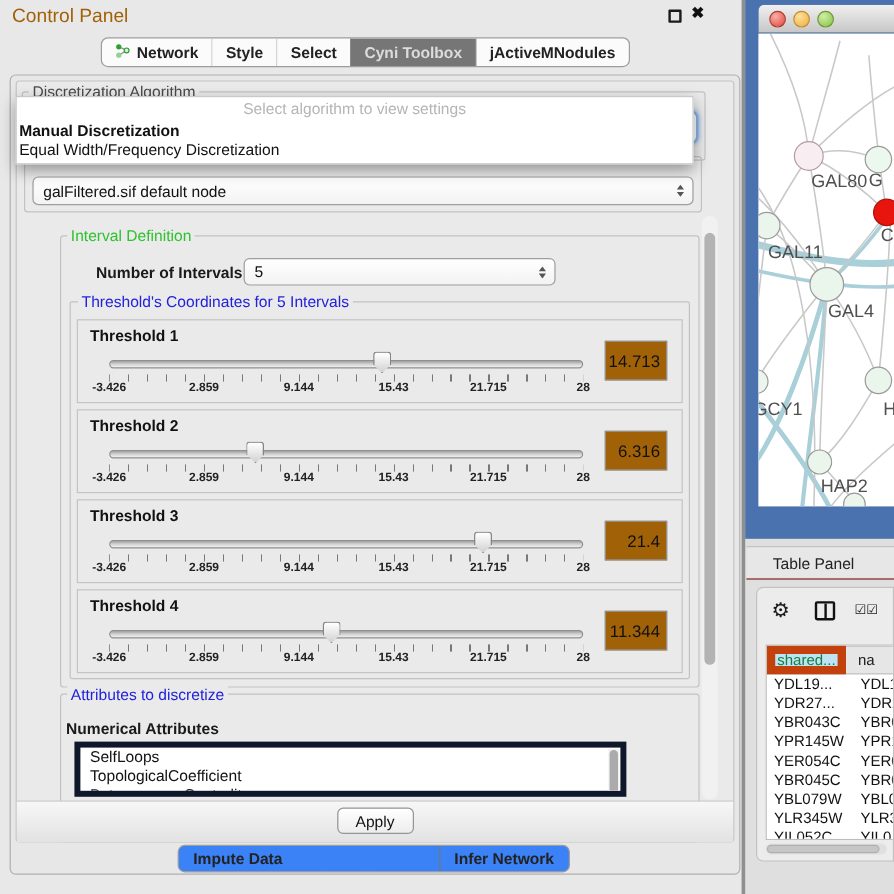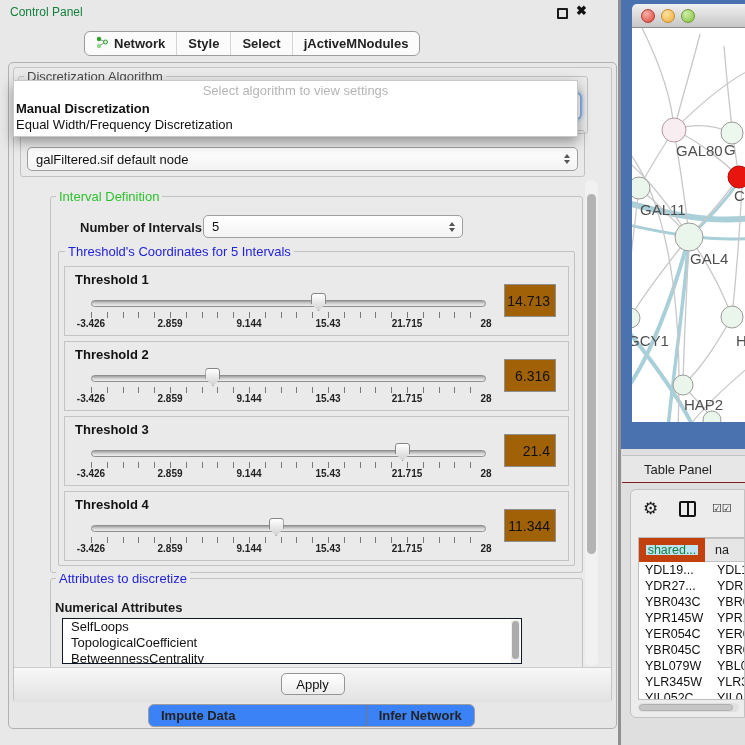--- a/index.html
+++ b/index.html
@@ -5,21 +5,21 @@
   * { margin:0; padding:0; box-sizing:border-box; }
   html,body { width:745px; height:745px; }
   body {
     position:relative; overflow:hidden;
     font-family:"Liberation Sans", sans-serif;
     background:#e8e8e8; color:#1a1a1a;
   }
   .abs { position:absolute; }
 
   
-  .cp-title { left:10px; top:5px; font-size:12px; color:#15803d; }
+  .cp-title { left:10px; top:5px; font-size:16px; color:#a16207; }
   .float-btn { left:557px; top:8px; width:11px; height:11px; border:2px solid #1a1a1a; border-radius:1px; background:transparent; cursor:pointer; }
   .close-btn { left:576px; top:3px; font-size:13px; font-weight:bold; color:#111; cursor:pointer; }
 
   
   .top-tabs { left:84px; top:31px; height:25px; display:flex; align-items:stretch;
     background:#fbfbfb; border:1px solid #9d9d9d; border-radius:6px; overflow:hidden; }
   .ttab { display:flex; align-items:center; gap:5px; padding:0 11px; font-size:13px; font-weight:700;
     color:#222; border-left:1px solid #d4d4d4; cursor:pointer; white-space:nowrap; }
   .ttab:first-child { border-left:none; }
   .ttab.selected { background:#767676; color:#dcdcdc; border-left-color:#767676; }
@@ -79,21 +79,21 @@
     background-image:repeating-linear-gradient(90deg,#787878 0,#787878 1px,transparent 1px,transparent 4%); }
   .tick-labels { position:absolute; left:0; right:0; top:27px; height:11px; }
   .tick-labels span { position:absolute; transform:translateX(-50%); font-size:10px; font-weight:700; color:#222; white-space:nowrap; }
   .tl0{left:0%;} .tl1{left:20%;} .tl2{left:40%;} .tl3{left:60%;} .tl4{left:80%;} .tl5{left:100%;}
   .th-value { width:52px; height:33px; margin:17px 12px 0 0; border:1px solid #8f8f8f; background:#a16207;
     font-size:14px; text-align:right; padding-right:5px; font-family:inherit; color:#111; }
 
   .attr-group { left:50px; top:578px; width:533px; height:124px; }
   .attr-label { left:56px; top:571px; color:#2222dd; }
   .num-label { left:55px; top:600px; font-size:13px; font-weight:700; }
-  .listbox { left:62px; top:618px; width:460px; height:46px; background:#fff; border:1px solid #0f172a; overflow:hidden; }
+  .listbox { left:62px; top:618px; width:460px; height:46px; background:#fff; border:5px solid #0f172a; overflow:hidden; }
   .list-item { font-size:13px; height:16px; line-height:16px; padding-left:8px; color:#111; cursor:pointer; }
   .list-scroll { position:absolute; right:1px; top:1px; width:9px; height:44px; background:#f0f0f0; }
   .list-thumb { position:absolute; left:1px; top:1px; width:7px; height:38px; background:#ababab; border-radius:4px; }
 
   .apply-strip { left:14px; top:667px; width:597px; height:35px; z-index:10;
     background:linear-gradient(#f7f7f7,#e2e2e2); border-top:1px solid #cdcdcd;
     display:flex; justify-content:center; }
   .apply-btn { margin-top:5px; width:64px; height:22px; background:linear-gradient(#ffffff,#ededed);
     border:1px solid #959595; border-radius:5px; font-size:13px; font-family:inherit; color:#111; cursor:pointer; }
 
@@ -159,20 +159,21 @@
         <line x1="3" y1="10" x2="9.5" y2="6" stroke="#8a8a8a" stroke-width="1"></line>
         <circle cx="3" cy="3" r="2.2" fill="#2e9e2e"></circle>
         <circle cx="3" cy="10" r="2.2" fill="#8fd48f"></circle>
         <circle cx="9.5" cy="6" r="2" fill="#d8f0d8" stroke="#2e9e2e"></circle>
       </svg>
     </span>
     <span>Network</span>
   </div>
   <div class="ttab">Style</div>
   <div class="ttab">Select</div>
+  <div class="ttab selected">Cyni Toolbox</div>
   <div class="ttab">jActiveMNodules</div>
 </div>
 
 <div class="abs outer-panel"></div>
 <div class="abs inner-panel"></div>
 
 <div class="abs group algo-group"></div>
 <div class="abs group-label algo-label">Discretization Algorithm</div>
 <div class="abs algo-combo"></div>
 

